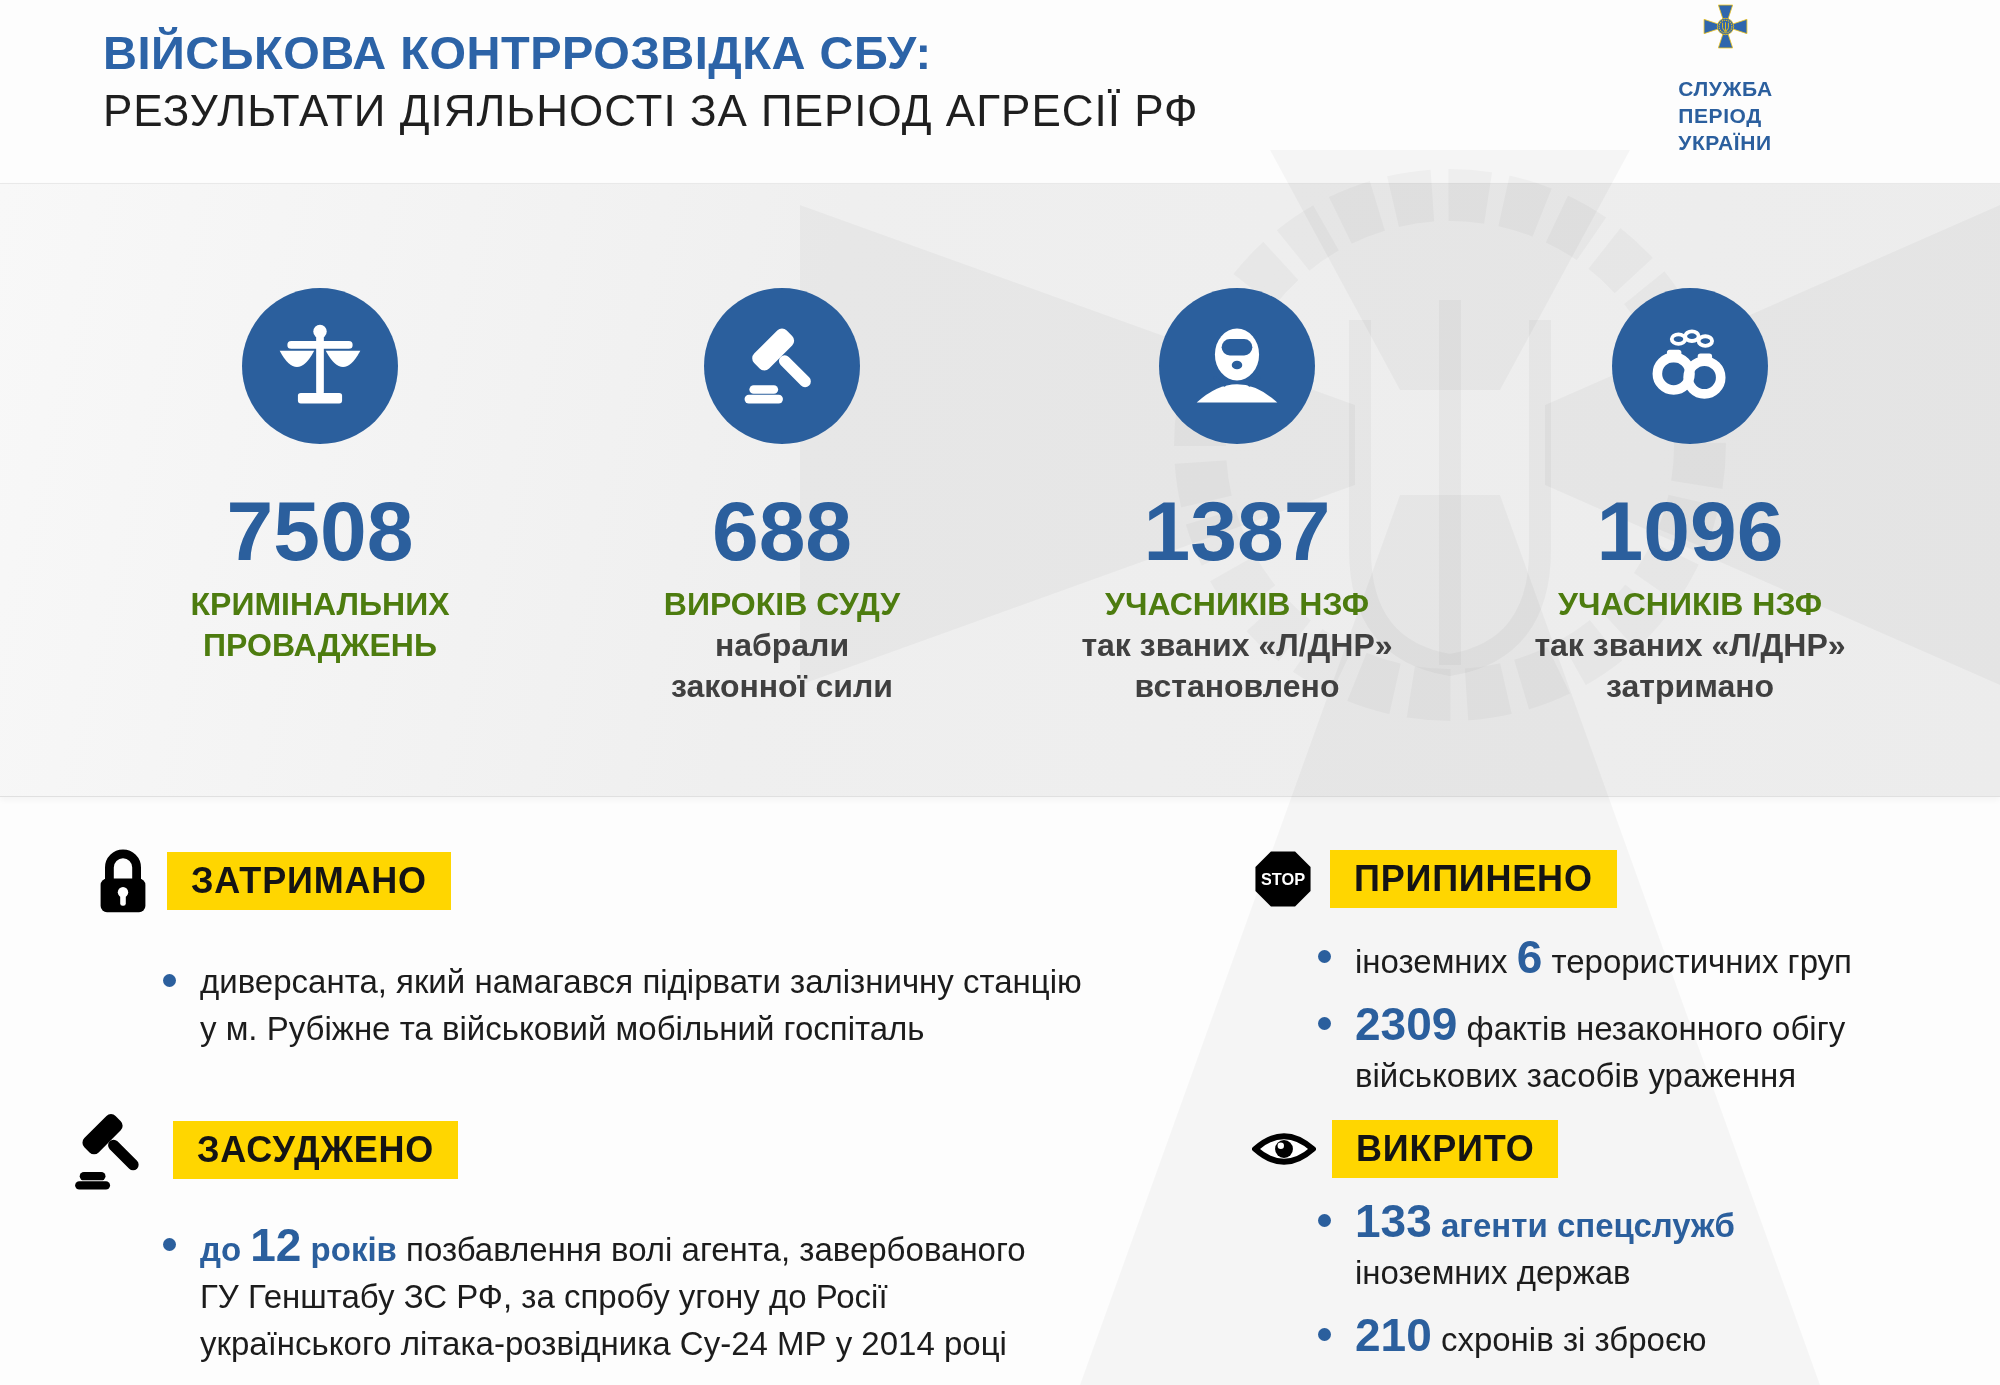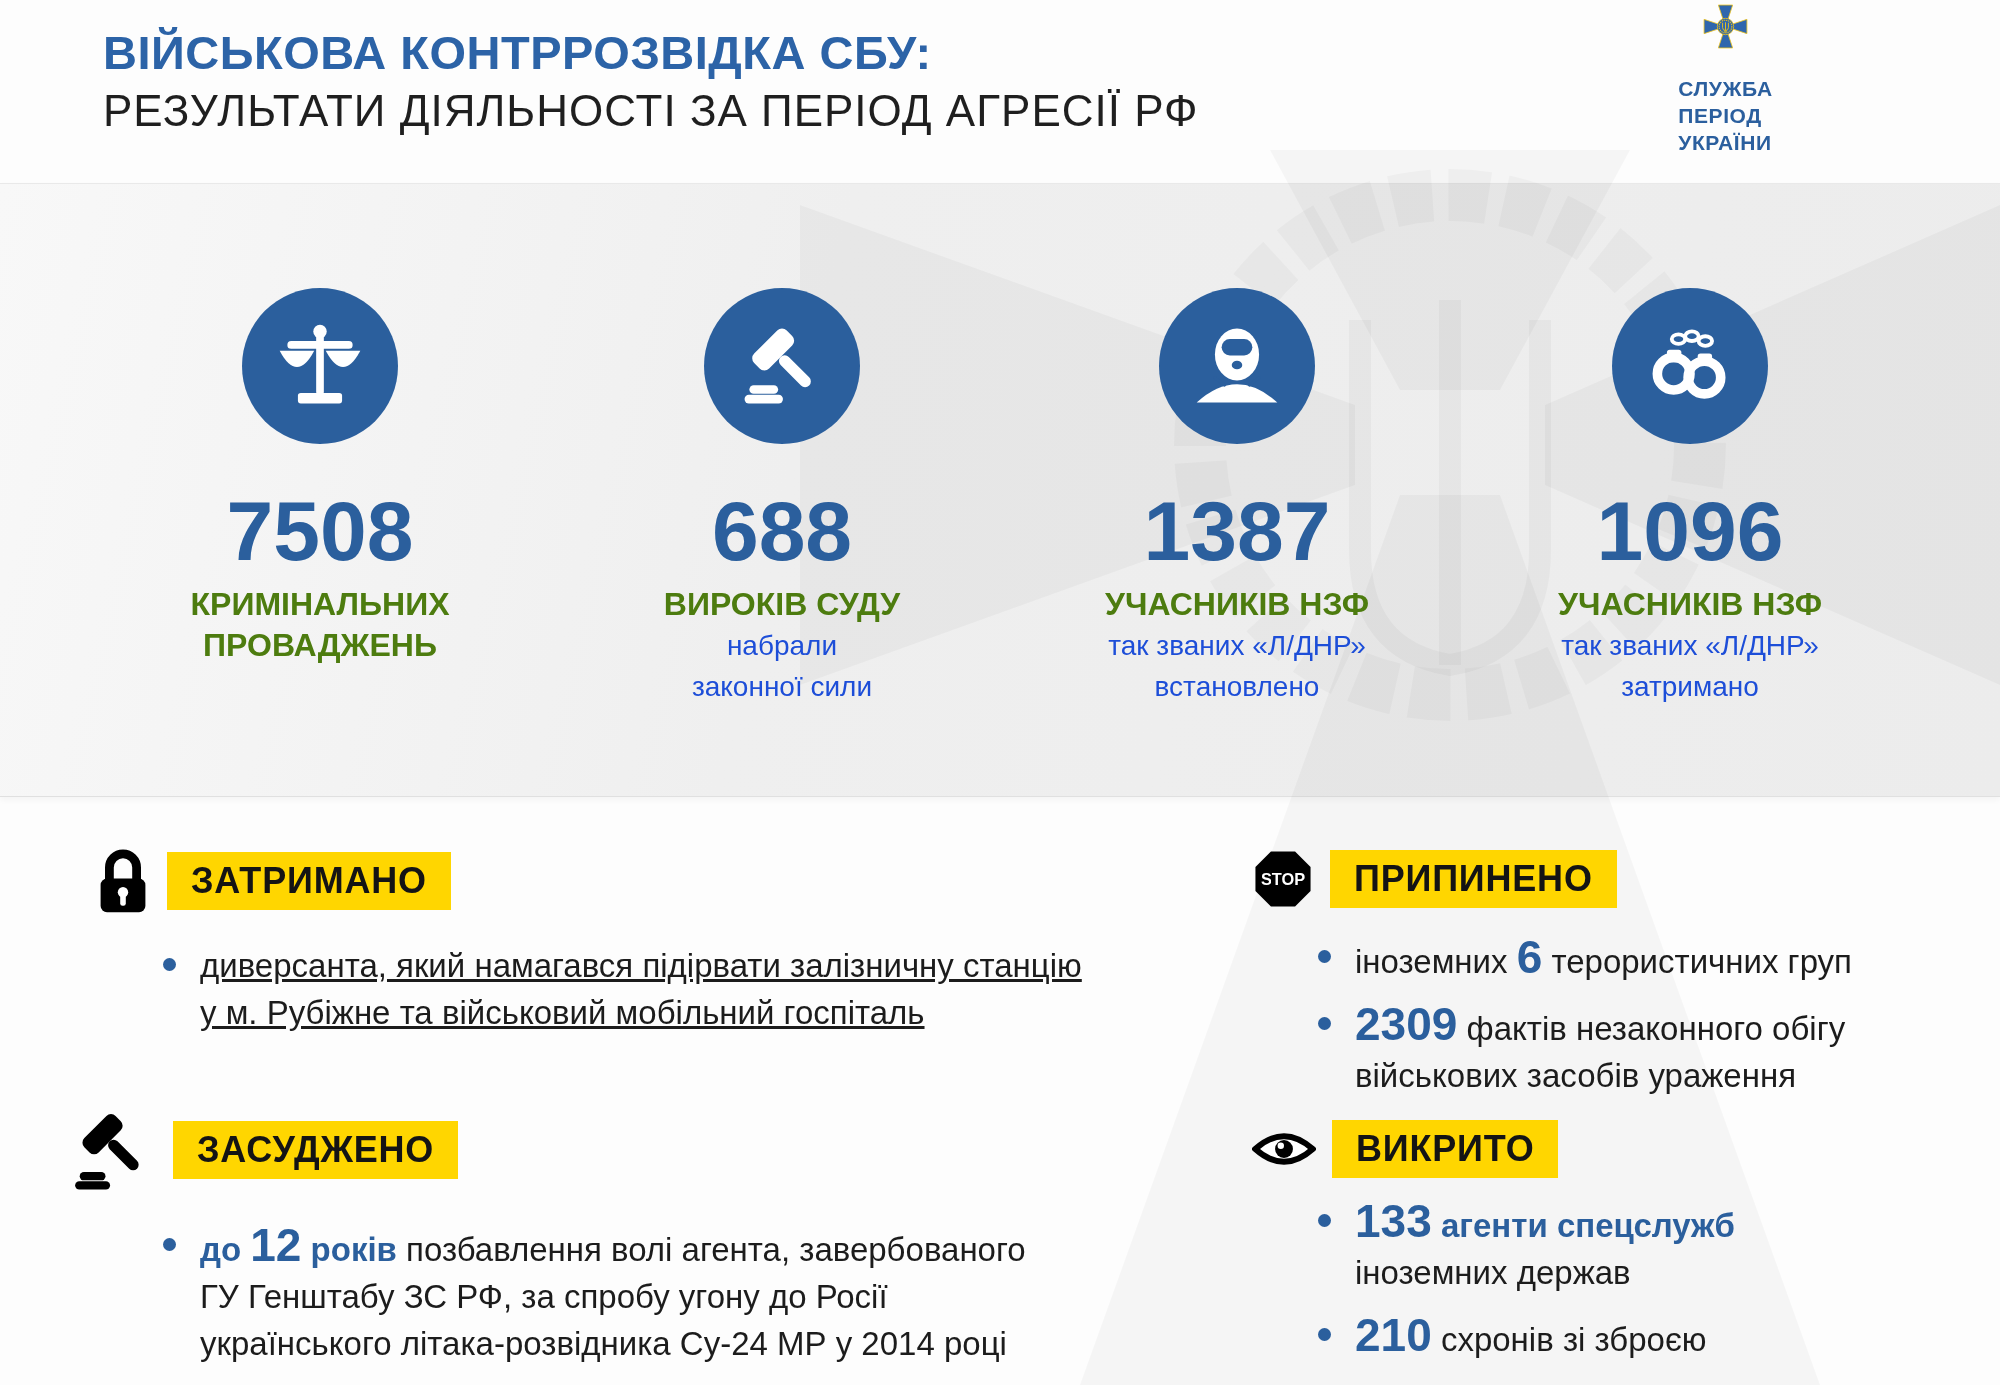--- a/index.html
+++ b/index.html
@@ -20,36 +20,36 @@
   .title1{font-size:47px;font-weight:700;color:#2c63a7;letter-spacing:0.5px;line-height:54px;}
   .title2{font-size:44px;font-weight:400;color:#1f1f1f;letter-spacing:1px;line-height:50px;margin-top:6px;}
   .logo{position:absolute;left:1648px;top:4px;height:152px;display:flex;align-items:center;gap:26px;z-index:3;flex-direction:column;}
   .logo-text{font-size:21px;font-weight:700;color:#2b5f9e;line-height:27px;letter-spacing:0.6px;}
   
   .stat{position:absolute;top:288px;width:460px;text-align:center;z-index:3;}
   .stat .circle{width:156px;height:156px;border-radius:50%;background:#2b5f9d;margin:0 auto;
     display:flex;align-items:center;justify-content:center;}
   .stat .num{margin-top:44px;font-size:84px;font-weight:700;color:#2b5f9d;line-height:86px;}
   .stat .bline{font-size:32px;font-weight:700;color:#4d7c0f;line-height:41px;}
-  .stat .nline{font-size:28px;font-weight:400;color:#1d4ed8;line-height:41px;}
+  .stat .nline{font-size:32px;font-weight:700;color:#404040;line-height:41px;}
   .stat .labels{margin-top:10px;}
   
   .block{position:absolute;z-index:3;}
   .bhead{display:flex;align-items:center;gap:16px;}
   .badge{background:#ffd600;color:#141414;font-weight:700;font-size:36px;
     padding:8px 24px;letter-spacing:0.8px;line-height:42px;}
   .bullets{display:flex;flex-direction:column;gap:16px;}
   .bullet{display:flex;align-items:flex-start;gap:24px;}
   .dot{width:13px;height:13px;border-radius:50%;background:#2b5f9d;margin-top:16px;flex:none;}
   .btext{font-size:33px;line-height:47px;color:#1c1c1c;}
   .btext .ln{white-space:nowrap;}
   .n{font-size:46px;font-weight:700;color:#2b5f9d;line-height:47px;}
   .bb{font-weight:700;color:#2b5f9d;}
   #blk-detained{left:95px;top:848px;width:1070px;}
-  #blk-detained .bullets{margin-top:28px;padding-left:68px;text-decoration:underline;}
+  #blk-detained .bullets{margin-top:44px;padding-left:68px;}
   #blk-convicted{left:65px;top:1104px;width:1080px;}
   #blk-convicted .bullets{margin-top:26px;padding-left:98px;}
   #blk-stopped{left:1252px;top:848px;width:720px;}
   #blk-stopped .bullets{margin-top:24px;padding-left:66px;}
   #blk-exposed{left:1252px;top:1120px;width:720px;}
   #blk-exposed .bullets{margin-top:20px;padding-left:66px;}
 </style>
 </head>
 <body>
 

